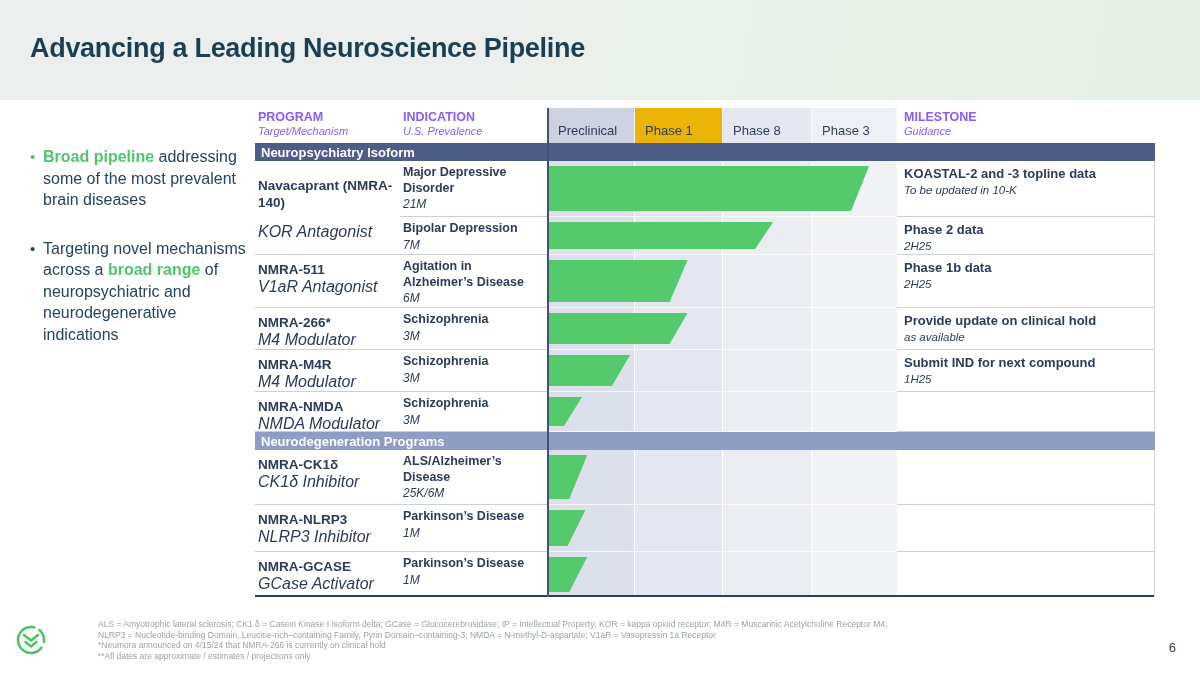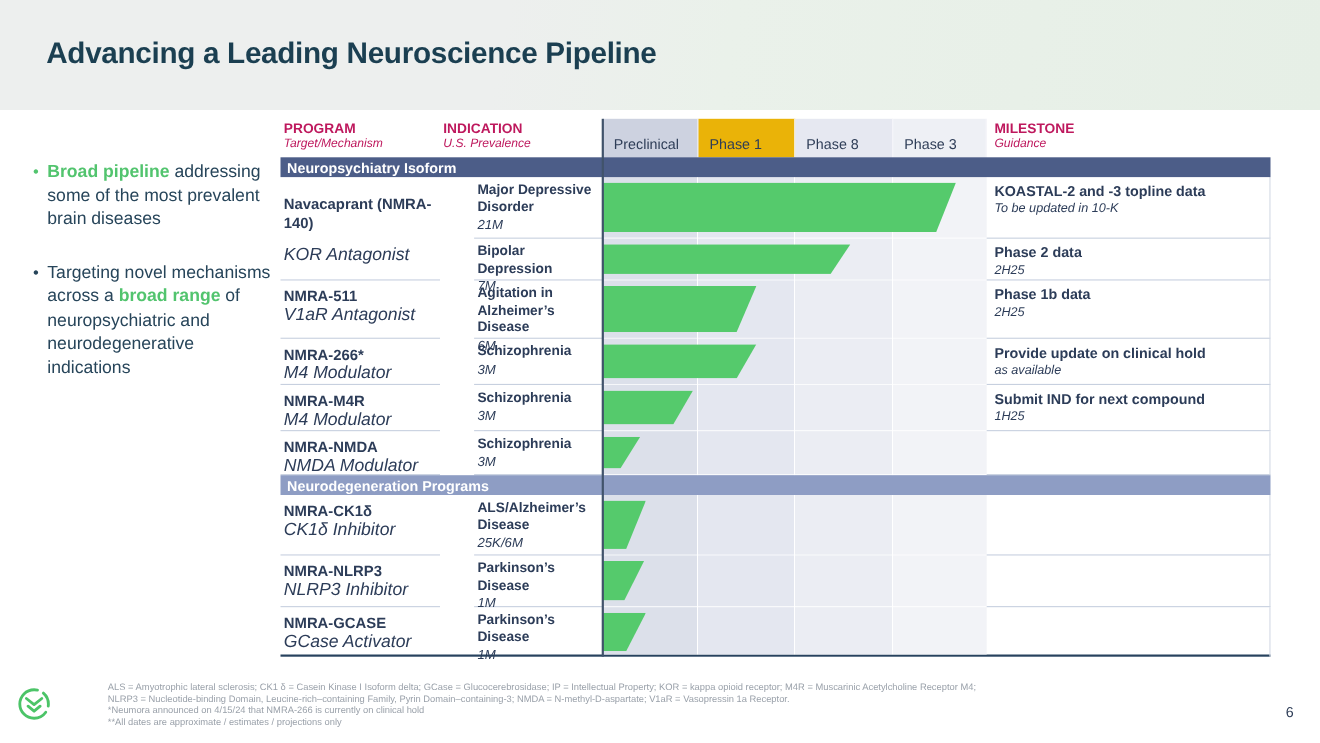--- a/index.html
+++ b/index.html
@@ -7,21 +7,21 @@
   body {
     font-family:"Liberation Sans", sans-serif;
     position:relative; width:1200px; height:675px; background:#ffffff; overflow:hidden;
     color:#2c3c58;
   }
   .top-band {
     position:absolute; left:0; top:0; width:1200px; height:100px;
     background:linear-gradient(100deg,#edefee 0%,#edefee 38%,#eaf1ea 55%,#e6efe6 100%);
   }
   .slide-title {
-    position:absolute; left:42px; top:33px; font-size:27px; font-weight:bold;
+    position:absolute; left:30px; top:33px; font-size:27px; font-weight:bold;
     letter-spacing:-0.3px; color:#1b3f51;
   }
   
   .bullets { position:absolute; left:30px; top:146px; width:222px; font-size:16px; line-height:21.5px; color:#27455a; }
   .bullet { display:flex; margin-bottom:27px; }
   .bullet .dot { width:13px; flex:0 0 13px; font-size:15px; }
   .dot.green { color:#52c46e; }
   .dot.navy { color:#27455a; }
   .hl { color:#52c46e; font-weight:bold; }
   
@@ -45,35 +45,35 @@
   .tcell { border-bottom:1px solid #c7d0df; }
   .ccell { border-bottom:1px solid rgba(255,255,255,0.75); position:relative; }
   .mcell { border-bottom:1px solid #c7d0df; border-right:1px solid #d4dae5; padding:5px 6px 0 7px; }
   .band {
     grid-column:1/5; z-index:3; color:#ffffff; font-weight:bold; font-size:13px;
     padding:1px 0 0 6px; display:flex; align-items:center;
   }
   .band.dark { background:#4c5d88; }
   .band.light { background:#8e9dc4;text-align:right; }
   
-  .hcell { font-size:12.5px; color:#be185d; padding:2px 0 0 3px; }
+  .hcell { font-size:12.5px; color:#8b5cf6; padding:2px 0 0 3px; }
   .hcell .h-main { font-weight:bold; }
   .hcell .h-sub { font-style:italic; font-size:11px; font-weight:normal; margin-top:1px; }
   .h-phases { display:flex; z-index:2; }
   .phase-col {
     display:flex; align-items:center; justify-content:flex-start; padding:10px 0 0 10px;
     font-size:13px; color:#2e3d57; border-right:1px solid #f5f6fa;
   }
   .h-mile { padding-left:7px; }
   
   .prog-cell { padding:6px 2px 0 3px; }
   .prog-cell.vcenter { display:flex; flex-direction:column; justify-content:center; padding-top:0; }
   .prog-name { font-weight:bold; font-size:13.5px; line-height:17px; }
   .prog-mech { font-style:italic; font-size:16px; line-height:15px; margin-top:1px; }
-  .ind-cell { padding:4px 4px 0 3px;margin-left:31px; }
+  .ind-cell { padding:4px 4px 0 3px; }
   .ind-name { font-weight:bold; font-size:12.5px; line-height:15.5px; }
   .ind-prev { font-style:italic; font-size:12px; line-height:15px; margin-top:1px; }
   .mile-title { font-weight:bold; font-size:13px; line-height:16px; }
   .mile-sub { font-style:italic; font-size:11.5px; line-height:14px; margin-top:1px; }
   
   .bar {
     position:absolute; left:0; top:5px; bottom:5px; background:#55ca6c;
     clip-path:polygon(0 0, 100% 0, calc(100% - 18px) 100%, 0 100%);
   }
   

